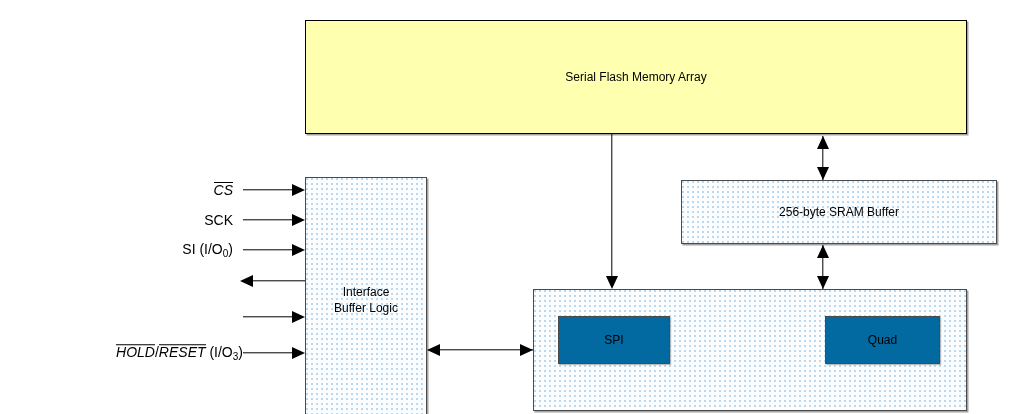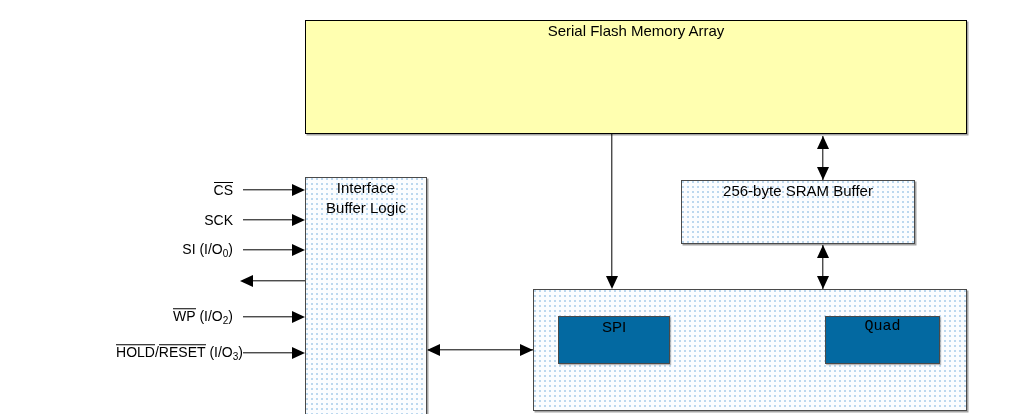--- a/index.html
+++ b/index.html
@@ -16,24 +16,24 @@
     width: 1016px;
     height: 414px;
     background: #ffffff;
     overflow: hidden;
   }
   .box {
     position: absolute;
     box-sizing: border-box;
     border: 1px solid #4a4a4a;
     display: flex;
-    align-items: flex-start;
+    align-items: center;
     justify-content: center;
     text-align: center;
-    font-size: 15px;
+    font-size: 12px;
     line-height: 1.35;
     color: #000;
   }
   
   .fill-dotted {
     background-color: #fbfdff;
     background-image:
       radial-gradient(circle at 1px 1px, #bcd8ef 0.9px, rgba(0,0,0,0) 1.1px);
     background-size: 5px 5px;
     box-shadow: 1.5px 1.5px 0 rgba(90,90,90,0.55);
@@ -47,38 +47,38 @@
     background-color: #0369a1;
     border-color: #4a4a4a;
     box-shadow: 1.2px 1.2px 0 rgba(120,120,120,0.5);
   }
 
   
   #flash-array { left: 305px; top: 20px; width: 662px; height: 114px; }
   
   #interface-logic { left: 305px; top: 153px; width: 122px; height: 246px; margin-top: 24px; }
   
-  #sram-buffer { left: 681px; top: 180px; width: 234px; height: 64px; }
+  #sram-buffer { left: 681px; top: 180px; width: 316px; height: 64px; }
   
   #protocol-container { left: 533px; top: 289px; width: 434px; height: 122px; }
   #proto-spi  { left: 558px; top: 316px; width: 112px; height: 48px; }
   #proto-dual { left: 692px; top: 316px; width: 110px; height: 48px; }
-  #proto-quad { left: 825px; top: 316px; width: 115px; height: 48px; font-family: Liberation Mono, monospace; }
+  #proto-quad { left: 825px; top: 316px; width: 115px; height: 48px; }
 
   
   .sig-label {
     position: absolute;
     right: 1016px;
     font-size: 14px;
     white-space: nowrap;
     text-align: right;
     transform: translateY(-50%);
     color: #000;
   }
-  .ovl { border-top: 1.3px solid #000; padding-top: 0px; display: inline-block; line-height: 1.05;}
+  .ovl { border-top: 1.3px solid #000; padding-top: 0px; display: inline-block; line-height: 1.05; font-style: italic;}
   .sub { font-size: 10px; vertical-align: -0.25em; }
 
   
   .hline {
     position: absolute;
     height: 1.4px;
     background: #000;
     transform: translateY(-50%);
   }
   .vline {
@@ -151,23 +151,20 @@
 
   <div class="sig-label" style="left:0; width:233px; top:220px;">
     <span>SCK</span>
   </div>
 
   <div class="sig-label" style="left:0; width:233px; top:250px;">
     <span>SI (I/O<span class="sub">0</span>)</span>
   </div>
 
 
-  <div class="sig-label" style="left:0; width:233px; top:317px;">
-    <span class="ovl">WP</span><span> (I/O<span class="sub">2</span>)</span>
-  </div>
 
   <div class="sig-label" style="left:0; width:233px; top:353px;margin-left:10px;">
     <span class="ovl">HOLD</span><span>/</span><span class="ovl">RESET</span><span> (I/O<span class="sub">3</span>)</span>
   </div>
 
   <div class="hline" style="left:243px; top:190px; width:60px;"></div>
   <div class="arrow-r" style="left:292px; top:190px;"></div>
 
   <div class="hline" style="left:243px; top:220px; width:60px;"></div>
   <div class="arrow-r" style="left:292px; top:220px;"></div>

